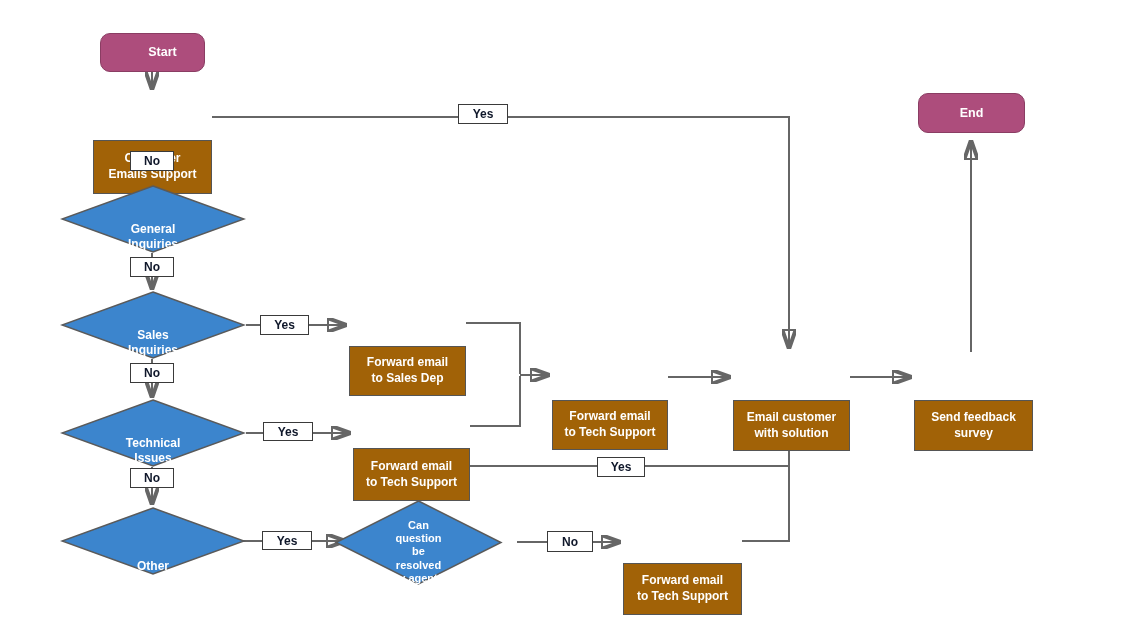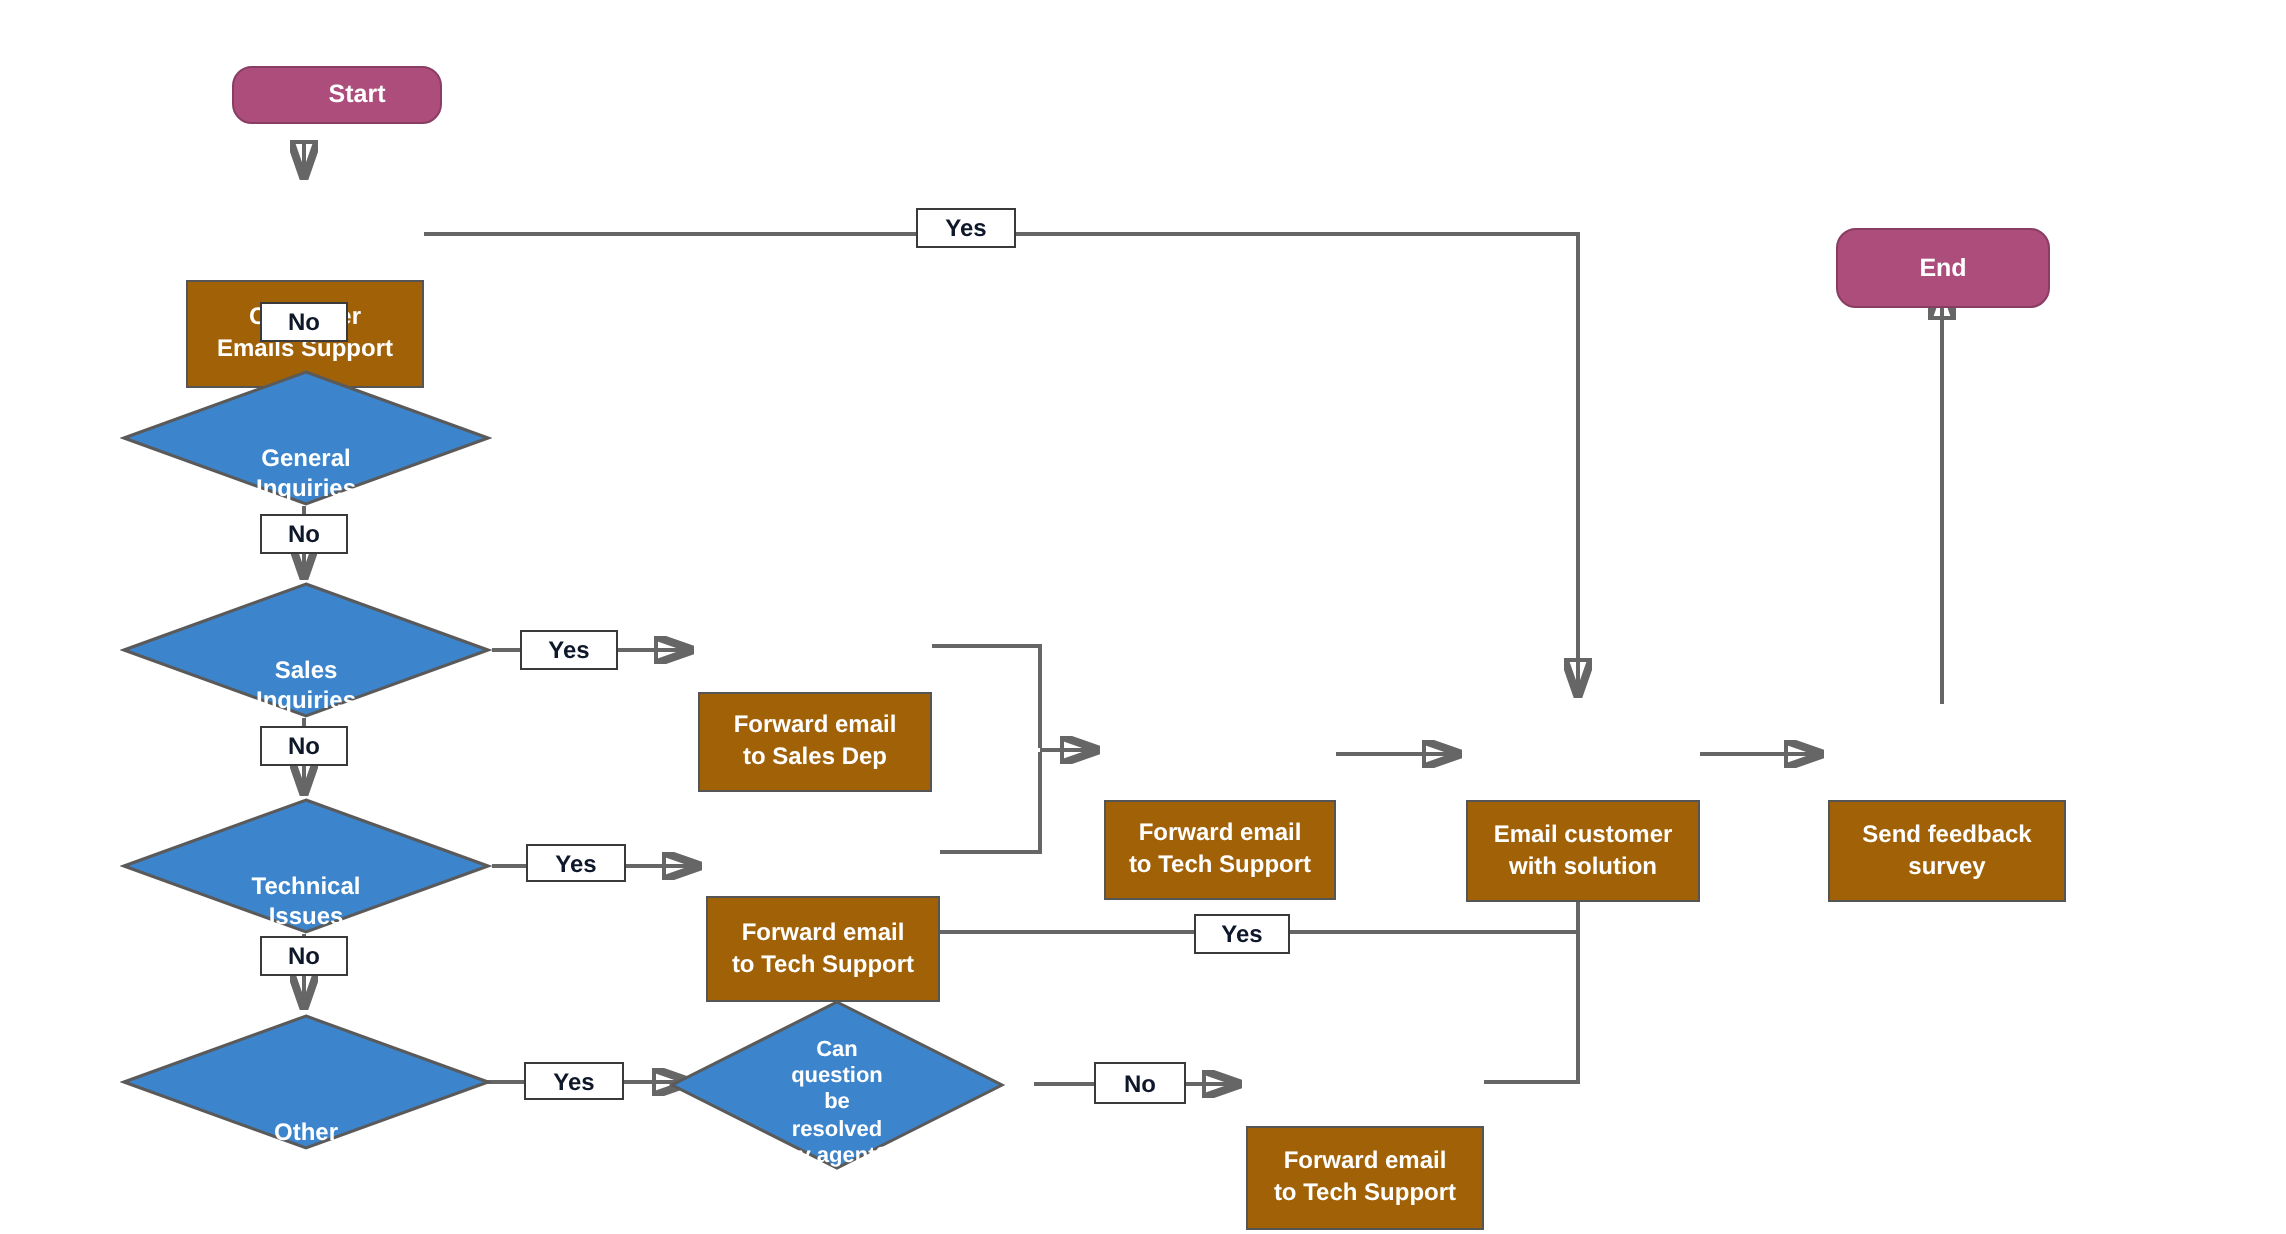--- a/index.html
+++ b/index.html
@@ -55,24 +55,24 @@
     <path d="M850 377 H910" marker-end="url(#arr)"></path>
     <path d="M971 352 V142" marker-end="url(#arr)"></path>
     <path d="M152 467 V503" marker-end="url(#arr)"></path>
     <path d="M240 541 H344" marker-end="url(#arr)"></path>
     <path d="M432 500 V466 H789"></path>
     <path d="M789 541 V408" marker-end="url(#arr)"></path>
     <path d="M517 542 H619" marker-end="url(#arr)"></path>
     <path d="M742 541 H790"></path>
   </svg>
 
-  <div class="node term" style="left:116px;top:33px;width:105px;height:29px;padding-left:20px;">
+  <div class="node term" style="left:100px;top:33px;width:105px;height:39px;padding-left:20px;">
     <span class="nlabel big">Start</span>
   </div>
-  <div class="node term" style="left:918px;top:114px;width:107px;height:40px;">
+  <div class="node term" style="left:918px;top:93px;width:107px;height:40px;">
     <span class="nlabel big">End</span>
   </div>
 
   <div class="node rect" style="left:93px;top:92px;width:119px;height:54px;">
     <span class="nlabel">Customer
 Emails Support</span>
   </div>
   <div class="node rect" style="left:349px;top:298px;width:117px;height:50px;">
     <span class="nlabel">Forward email
 to Sales Dep</span>

